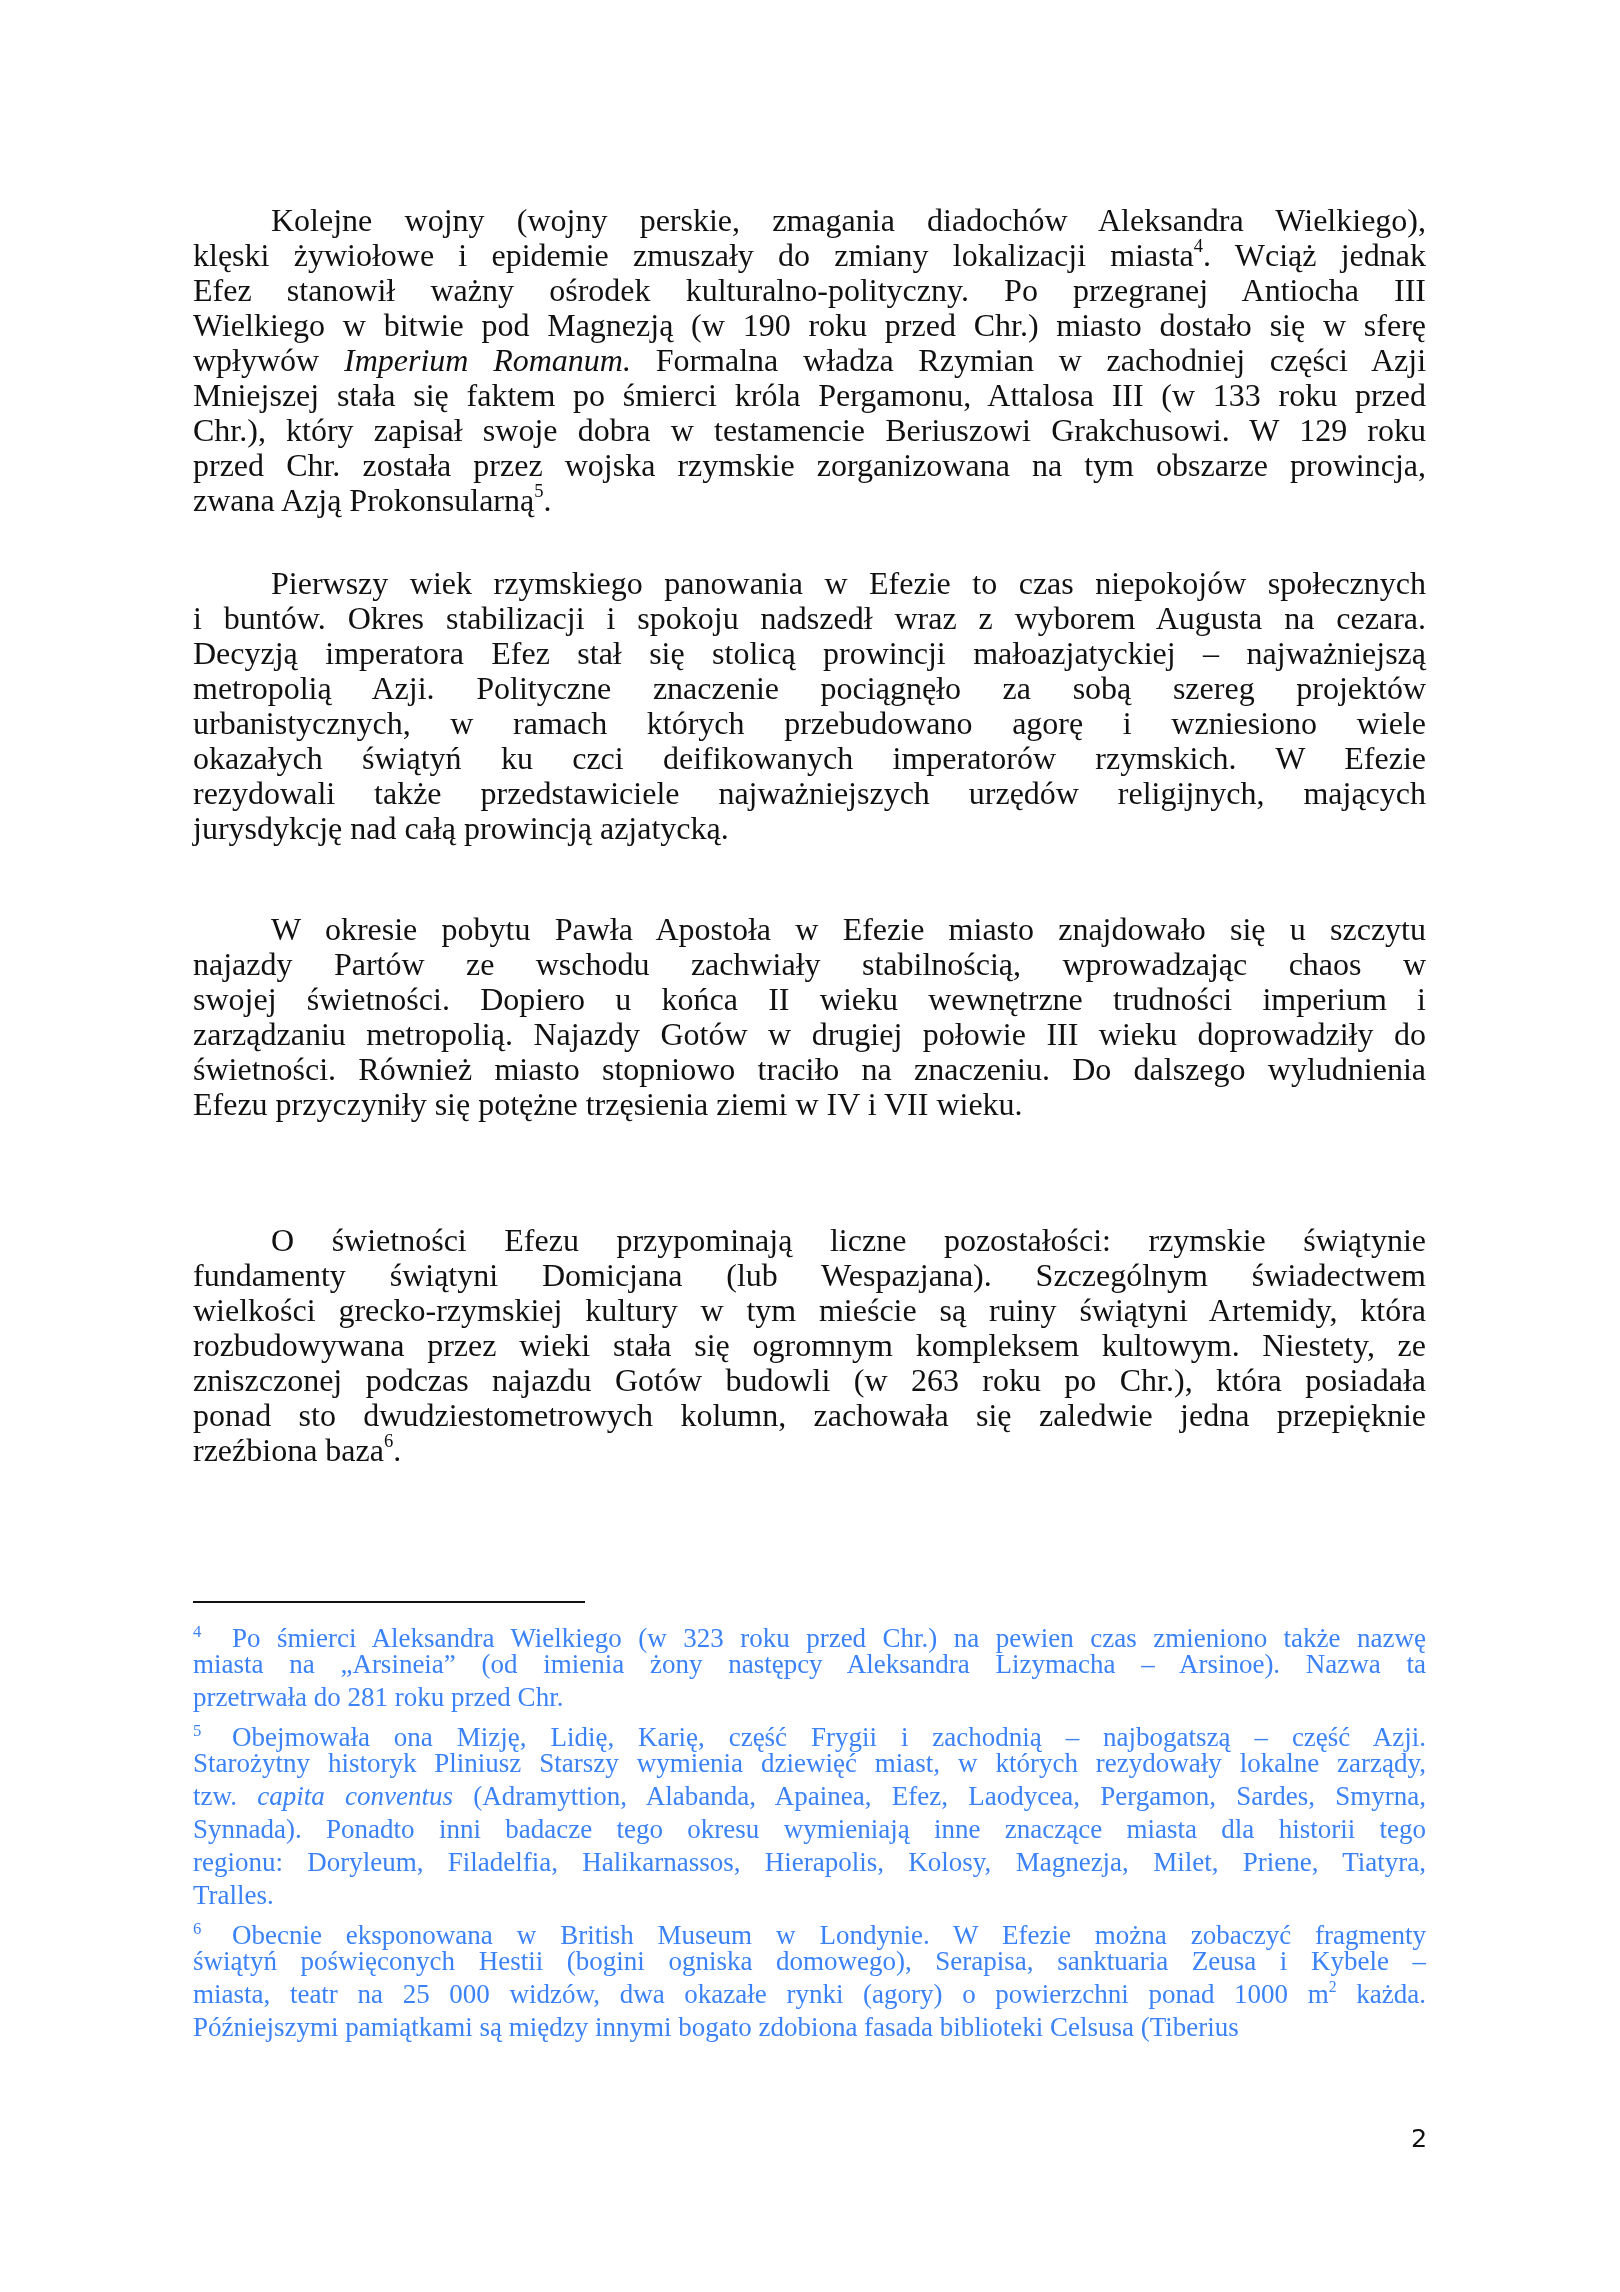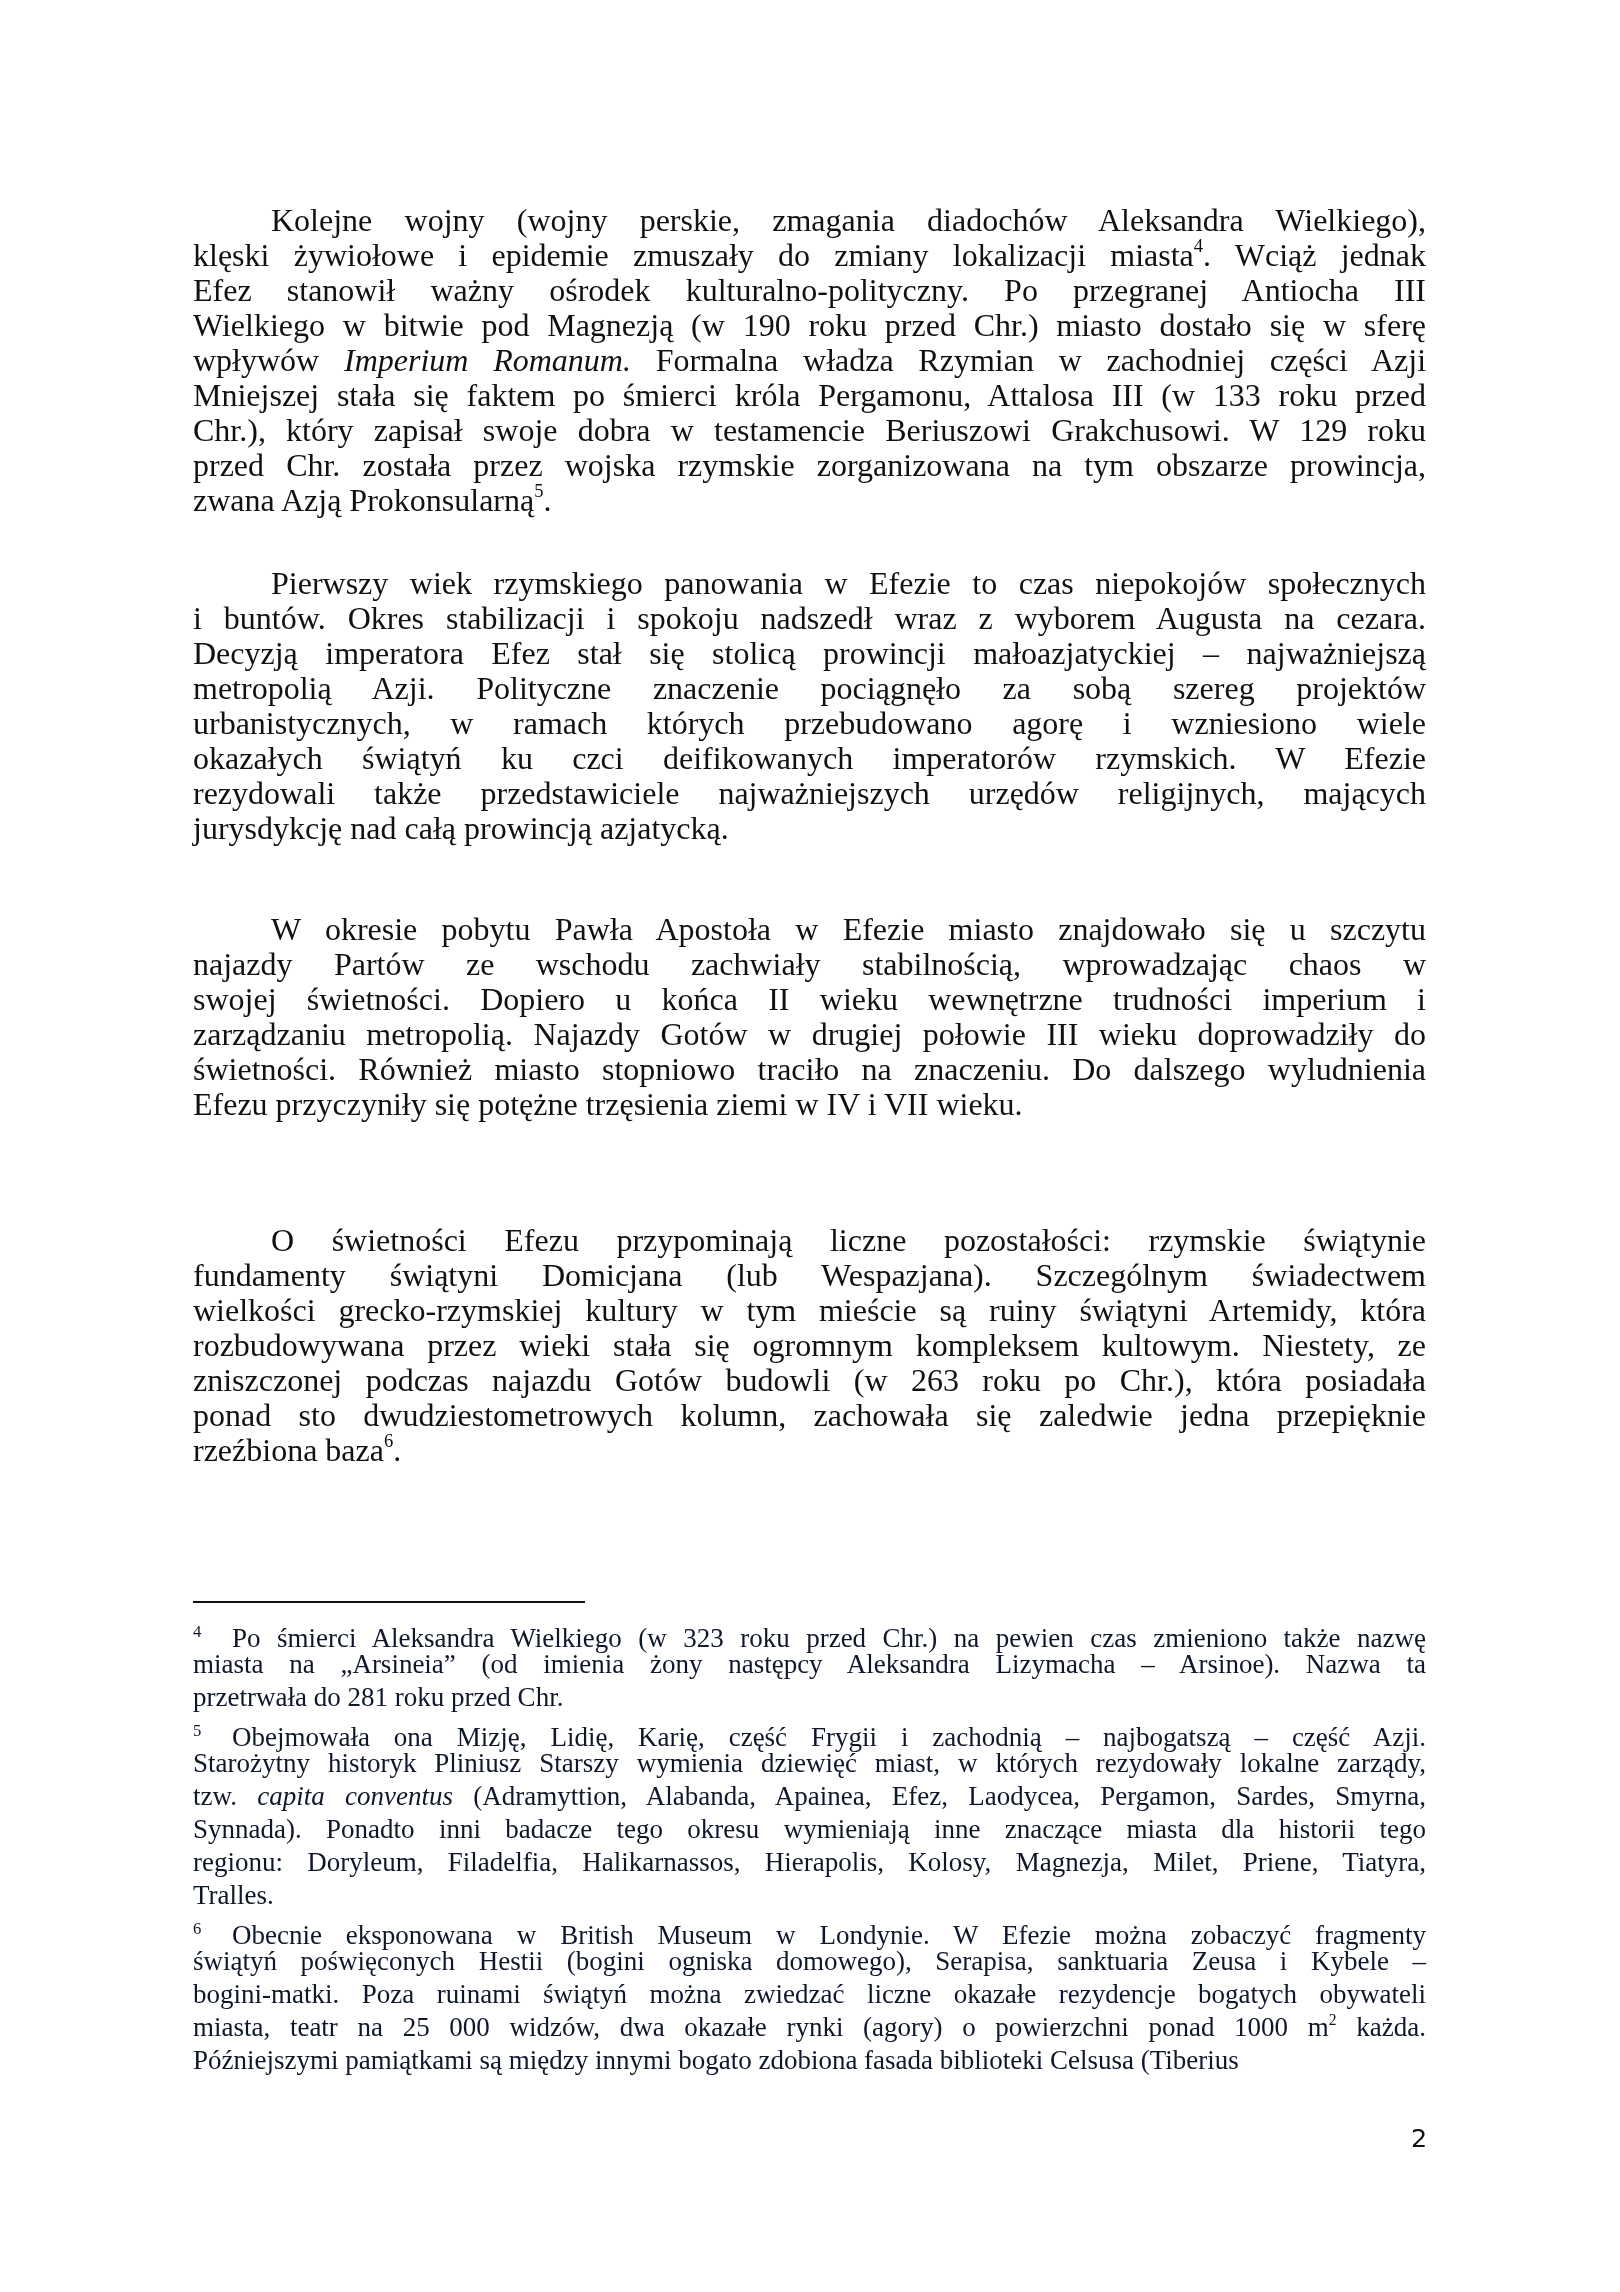--- a/index.html
+++ b/index.html
@@ -3,21 +3,21 @@
 <meta charset="utf-8">
 <style>
   html, body { margin: 0; padding: 0; background: #ffffff; }
   body { width: 1620px; height: 2293px; position: relative; overflow: hidden; }
   .page { position: absolute; left: 0; top: 0; width: 1620px; height: 2293px; background: #fff; color: #111; text-decoration: underline; }
   .body-text { position: absolute; left: 193px; width: 1233px; font-family: "Liberation Serif", serif; font-size: 32px; color: #111; }
   .line { display: block; height: 35px; line-height: 35px; white-space: nowrap; text-align: justify; text-align-last: justify; }
   .line.last { text-align-last: left; }
   .line.first { text-indent: 78px; }
   .fn-rule { position: absolute; left: 193px; top: 1601px; width: 392px; height: 2px; background: #111; }
-  .footnotes { position: absolute; left: 193px; width: 1233px; font-family: "Liberation Serif", serif; font-size: 27px; color: #0f172a; }
+  .footnotes { position: absolute; left: 193px; width: 1233px; font-family: "Liberation Serif", serif; font-size: 27px; color: #3b82f6; }
   .fline { display: block; height: 33px; line-height: 33px; white-space: nowrap; text-align: justify; text-align-last: justify; }
   .fline.last { text-align-last: left; }
   .fn-mark { font-size: 16.7px; vertical-align: 9.8px; display: inline-block; width: 39px; text-indent: 0; text-align: left; }
   sup.ref { font-size: 18.6px; line-height: 0; vertical-align: 13.7px; }
   sup.fsup { font-size: 15.7px; line-height: 0; vertical-align: 10.8px; }
   .page-number { position: absolute; left: 1411px; top: 2123px; font-family: "DejaVu Sans", sans-serif; font-size: 25.5px; color: #111; }
   em { font-style: italic; }
 </style>
 </head>
 <body>
@@ -74,20 +74,19 @@
         <div class="fline"><span class="fn-mark">5</span><span>Obejmowała ona Mizję, Lidię, Karię, część Frygii i zachodnią – najbogatszą – część Azji.</span></div>
         <div class="fline"><span>Starożytny historyk Pliniusz Starszy wymienia dziewięć miast, w których rezydowały lokalne zarządy,</span></div>
         <div class="fline"><span>tzw. </span><em>capita conventus</em><span> (Adramyttion, Alabanda, Apainea, Efez, Laodycea, Pergamon, Sardes, Smyrna,</span></div>
         <div class="fline"><span>Synnada). Ponadto inni badacze tego okresu wymieniają inne znaczące miasta dla historii tego</span></div>
         <div class="fline"><span>regionu: Doryleum, Filadelfia, Halikarnassos, Hierapolis, Kolosy, Magnezja, Milet, Priene, Tiatyra,</span></div>
         <div class="fline last"><span>Tralles.</span></div>
       </div>
       <div>
         <div class="fline"><span class="fn-mark">6</span><span>Obecnie eksponowana w British Museum w Londynie. W Efezie można zobaczyć fragmenty</span></div>
         <div class="fline"><span>świątyń poświęconych Hestii (bogini ogniska domowego), Serapisa, sanktuaria Zeusa i Kybele –</span></div>
-        <div class="fline"><span>bogini-matki. Poza ruinami świątyń można zwiedzać liczne okazałe rezydencje bogatych obywateli</span></div>
         <div class="fline"><span>miasta, teatr na 25 000 widzów, dwa okazałe rynki (agory) o powierzchni ponad 1000 m</span><sup class="fsup">2</sup><span> każda.</span></div>
         <div class="fline last"><span>Późniejszymi pamiątkami są między innymi bogato zdobiona fasada biblioteki Celsusa (Tiberius</span></div>
       </div>
     </div>
   <div class="page-number">2</div>
 </div>
 
 
 </body></html>

